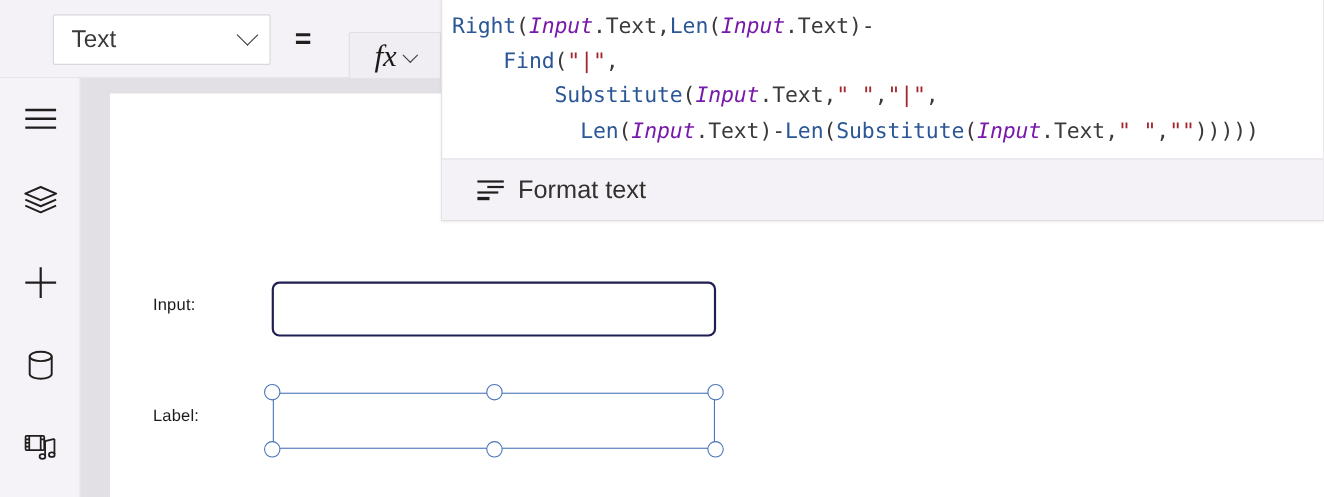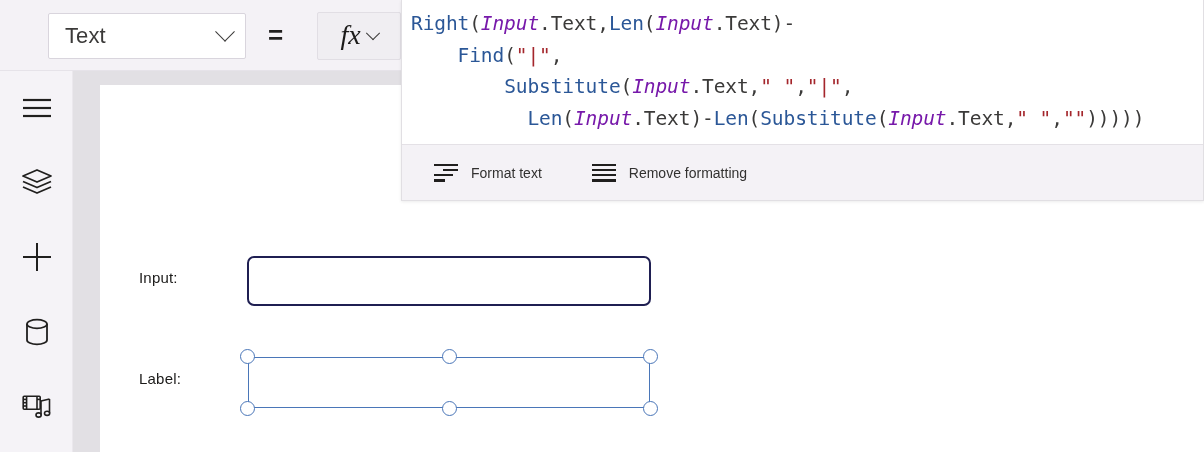--- a/index.html
+++ b/index.html
@@ -66,21 +66,21 @@
     position: absolute;
     left: 268px; top: 22px;
     font-size: 26px;
     line-height: 26px;
     color: #201f1e;
     font-weight: 600;
     font-family: "Liberation Sans", sans-serif;
   }
   .fx-button {
     position: absolute;
-    left: 317px; top: 12px;
+    left: 317px; top: 29px;
     width: 84px;
     height: 48px;
     background: #f0eef2;
     border: 1px solid #e1dee4;
     border-radius: 2px;
     box-sizing: border-box;
     display: flex;
     align-items: center;
     justify-content: center;
     gap: 7px;
@@ -143,21 +143,21 @@
     display: flex;
     align-items: center;
     padding-left: 28px;
     gap: 42px;
   }
   .ftb-item {
     display: flex;
     align-items: center;
     gap: 13px;
     cursor: pointer;
-    font-size: 14px;
+    font-size: 23px;
     color: #323130;
     height: 38px;
     padding: 0 4px;
   }
   .ftb-label { white-space: nowrap; }
 
   .icon-lines {
     width: 24px;
     height: 18px;
     display: flex;
@@ -383,26 +383,17 @@
       <div class="ftb-item">
         <span class="icon-lines">
           <i class="fmt-l1"></i>
             <i class="fmt-l2"></i>
             <i class="fmt-l3"></i>
             <i class="fmt-l4"></i>
         </span>
         <span class="ftb-label">Format text</span>
       </div>
 
-      <div class="ftb-item">
-        <span class="icon-lines">
-          <i class="rm-l"></i>
-            <i class="rm-l"></i>
-            <i class="rm-l"></i>
-            <i class="rm-l"></i>
-        </span>
-        <span class="ftb-label">Remove formatting</span>
-      </div>
 
     </div>
   </div>
 
 </div>
 
 </body></html>

